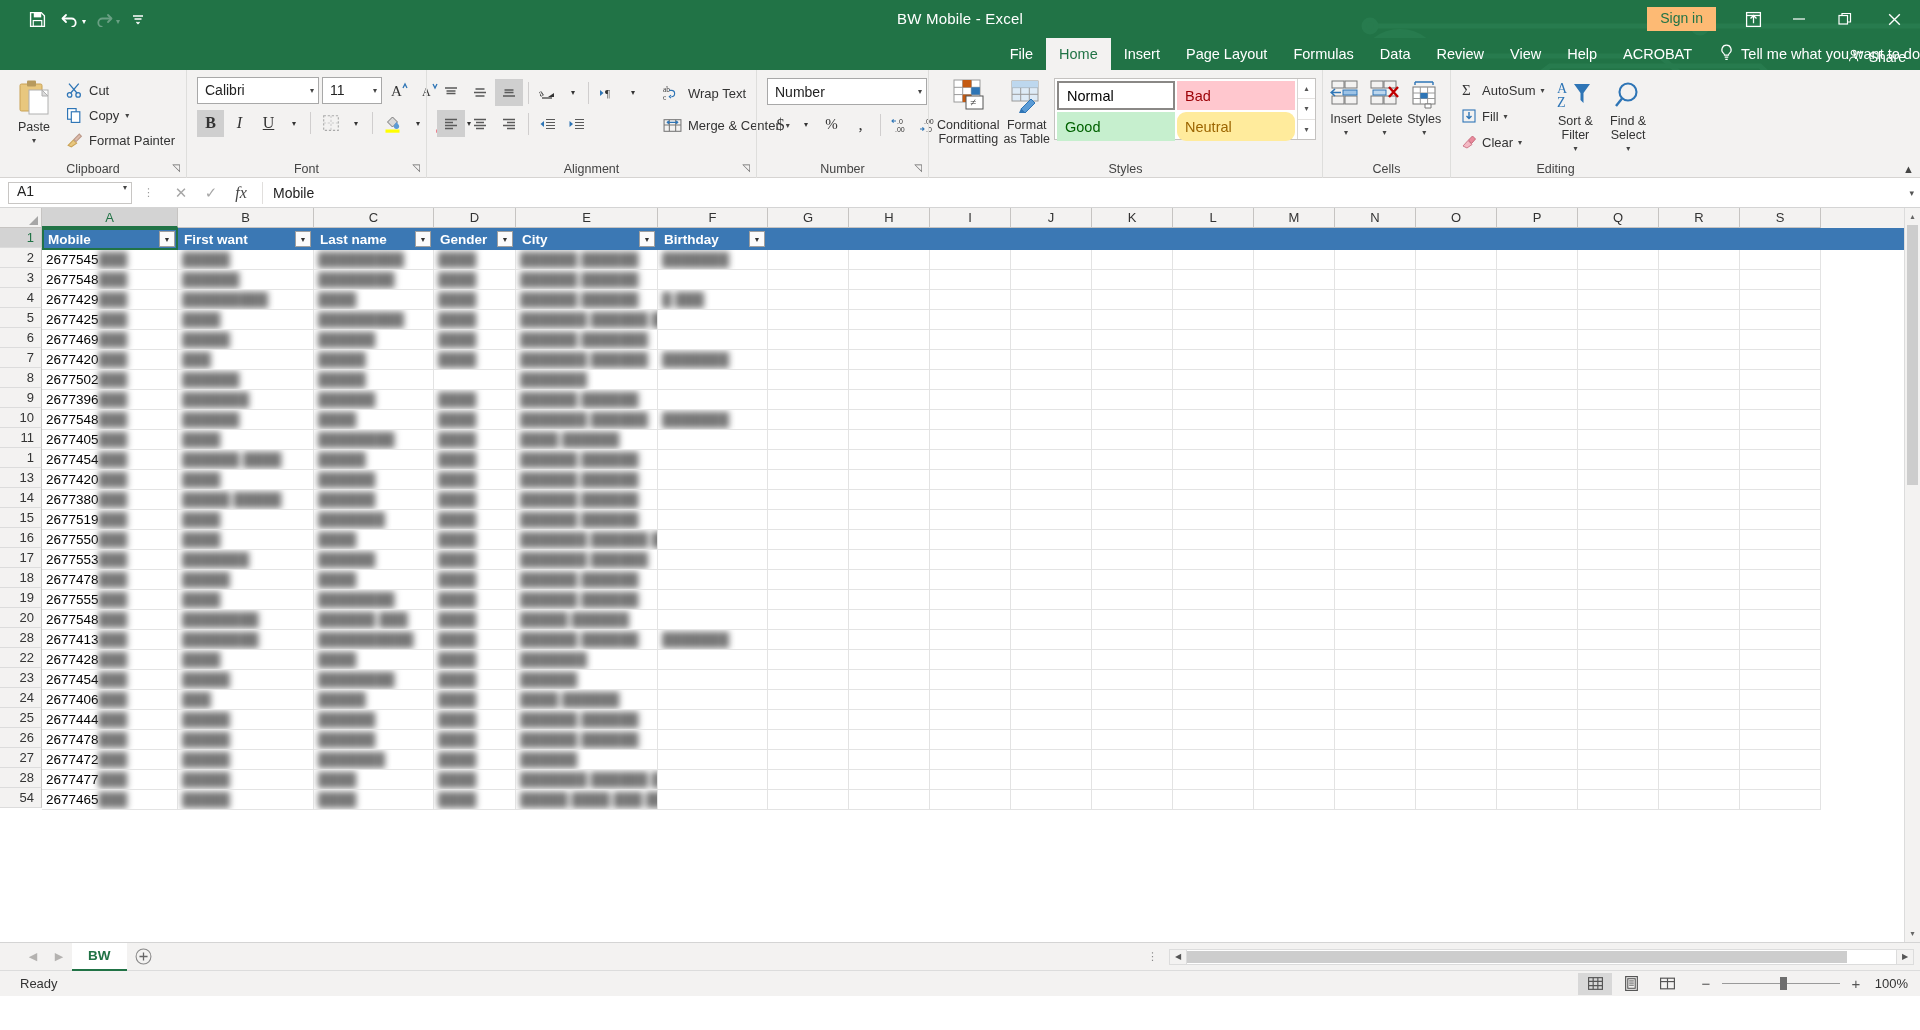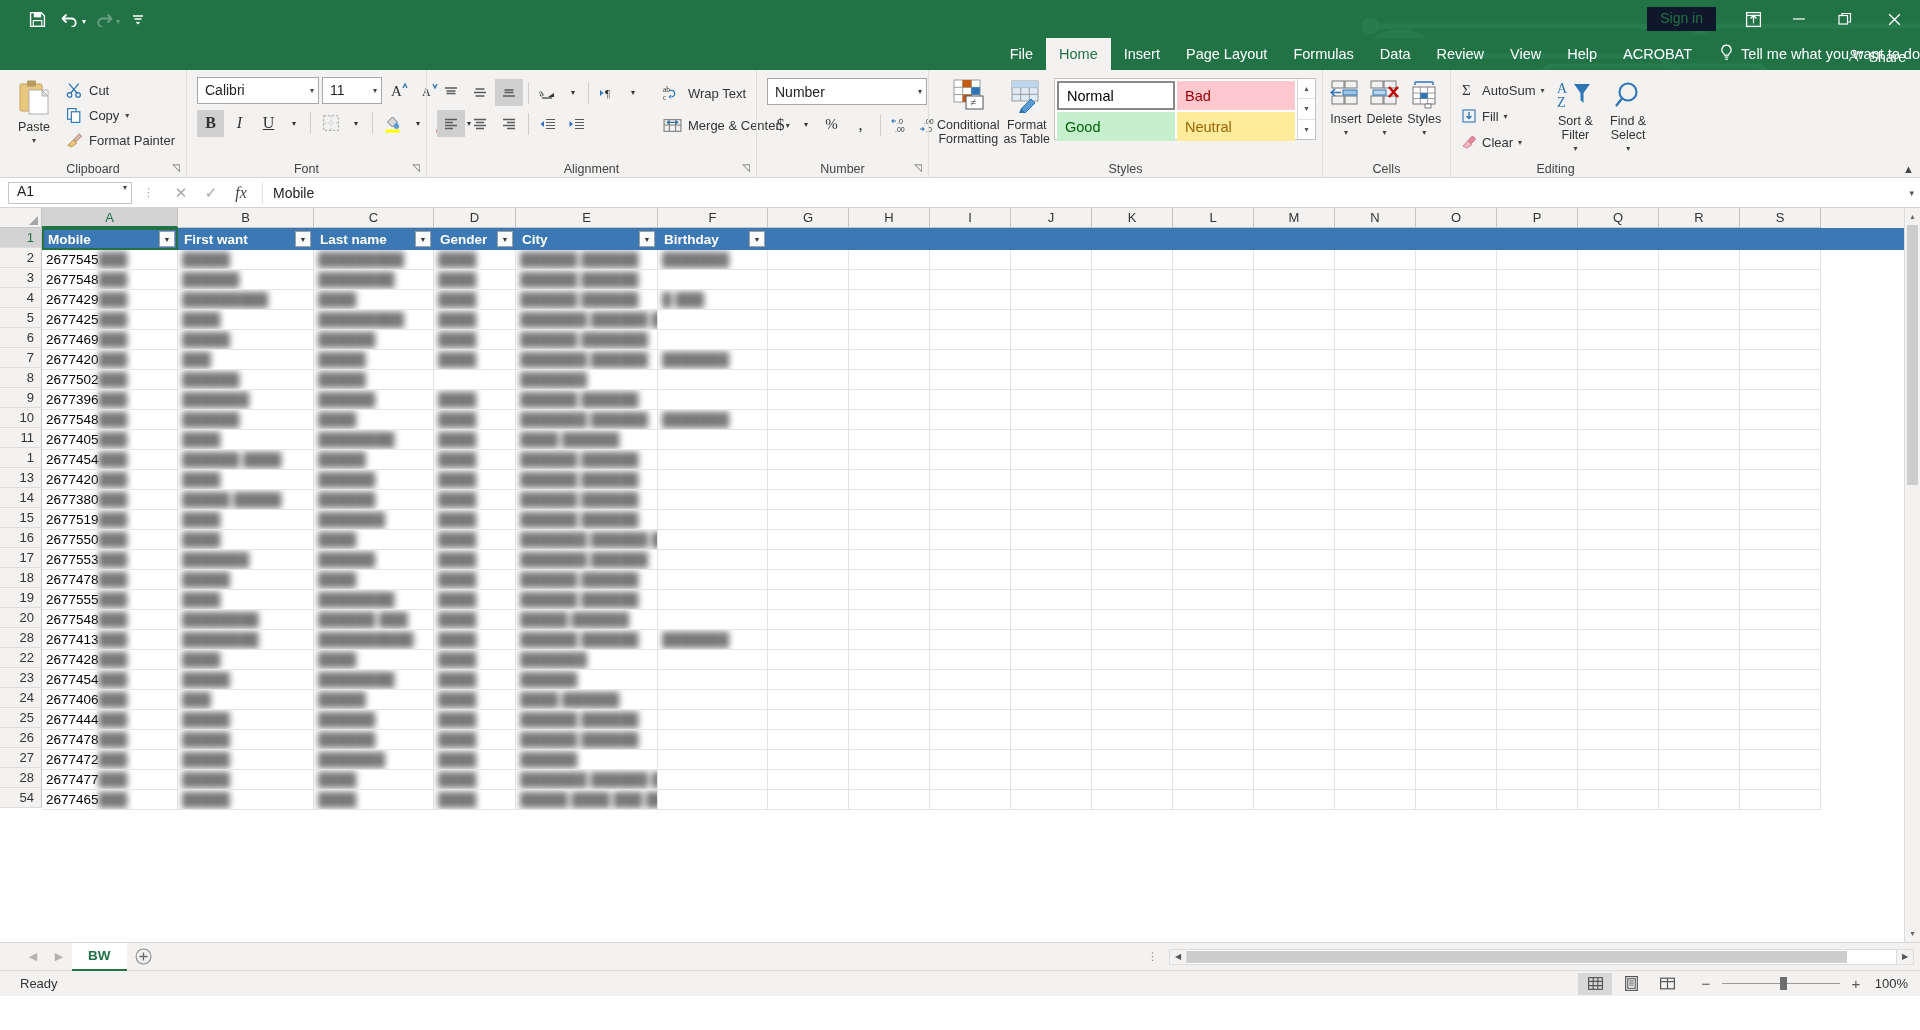--- a/index.html
+++ b/index.html
@@ -32,21 +32,21 @@
   }
   .qat-btn.dim { color: #6aa084; }
   .qat-caret { font-size: 8px; color: #fff; margin-left: -6px; padding-top:4px;}
   .qat-caret.dim { color: #6aa084; }
   .title-text {
     position: absolute; left: 0; right: 0; top: 10px;
     text-align: center; color: #fff; font-size: 15px; letter-spacing: .2px; z-index:2;
   }
   .tb-right { position: absolute; right: 0; top: 0; height: 38px; display: flex; align-items: center; z-index:3; }
   .signin {
-    background: #0f172a; color: #217346; font-size: 14px;
+    background: #fdba74; color: #217346; font-size: 14px;
     padding: 4px 13px 5px; margin-right: 14px; line-height: 1.1;
   }
   .tb-ico {
     width: 46px; height: 38px; display: flex; align-items: center; justify-content: center;
     color: #fff; font-size: 15px;
   }
   .tb-ico.close { width: 52px; font-size: 17px; }
 
   
   .tabstrip {
@@ -115,21 +115,21 @@
   .numrow2 { display: flex; align-items: center; gap: 2px; margin-top: 6px; }
 
   .stylesbox { border: 1px solid #c4c2c0; background: #fff; display: flex; height: 62px; margin-top: 2px; }
   .stylegrid { display: grid; grid-template-columns: 118px 118px; grid-template-rows: 29px 29px; gap: 2px; padding: 2px; }
   .stylecell {
     display: flex; align-items: center; padding-left: 8px; font-size: 14.5px;
   }
   .stylecell.normal { background: #fff; border: 2px solid #8a8886; }
   .stylecell.bad { background: #ffc7ce; color: #9c0006; }
   .stylecell.good { background: #c6efce; color: #006100; }
-  .stylecell.neutral { background: #ffeb9c; color: #9c6500; }
+  .stylecell.neutral { background: #ffeb9c; color: #9c6500; border-radius: 9px; }
   .styles-scroll { width: 18px; border-left: 1px solid #d8d6d4; display: flex; flex-direction: column; }
   .ss-btn { flex: 1; display: flex; align-items: center; justify-content: center; font-size: 8px; color: #555; }
   .ss-btn + .ss-btn { border-top: 1px solid #e4e2e0; }
   .editcol { display: flex; flex-direction: column; gap: 2px; padding-top: 2px; }
   .editbtn { display: flex; align-items: center; gap: 5px; font-size: 13px; color: #333; height: 24px; padding: 0 4px; white-space: nowrap; }
   .collapse-ribbon { position: absolute; right: 6px; bottom: 2px; font-size: 11px; color: #444; }
 
   
   .formulabar {
     height: 30px; background: #fff; display: flex; align-items: center;
@@ -276,20 +276,21 @@
           </svg>
       </div>
       <div class="qat-caret dim">▾</div>
       <div class="qat-btn">
         <svg width="14" height="14" viewBox="0 0 14 14">
             <path d="M2 4 H12 M3.5 7 H10.5 M5.5 10 L7 11.5 L8.5 10" stroke="#fff" stroke-width="1.3" fill="none"></path>
           </svg>
       </div>
     </div>
 
+    <div class="title-text">BW Mobile  -  Excel</div>
 
     <div class="tb-right">
       <div class="signin">Sign in</div>
       <div class="tb-ico">
         <svg width="17" height="17" viewBox="0 0 16 16">
             <rect x="1.5" y="1.5" width="13" height="13" fill="none" stroke="#fff" stroke-width="1.2"></rect>
             <path d="M8 11.5 V4.5 M5.2 7 L8 4.2 L10.8 7" stroke="#fff" stroke-width="1.2" fill="none"></path>
             <path d="M1.5 4.2 H14.5" stroke="#fff" stroke-width="1.2"></path>
           </svg>
       </div>

